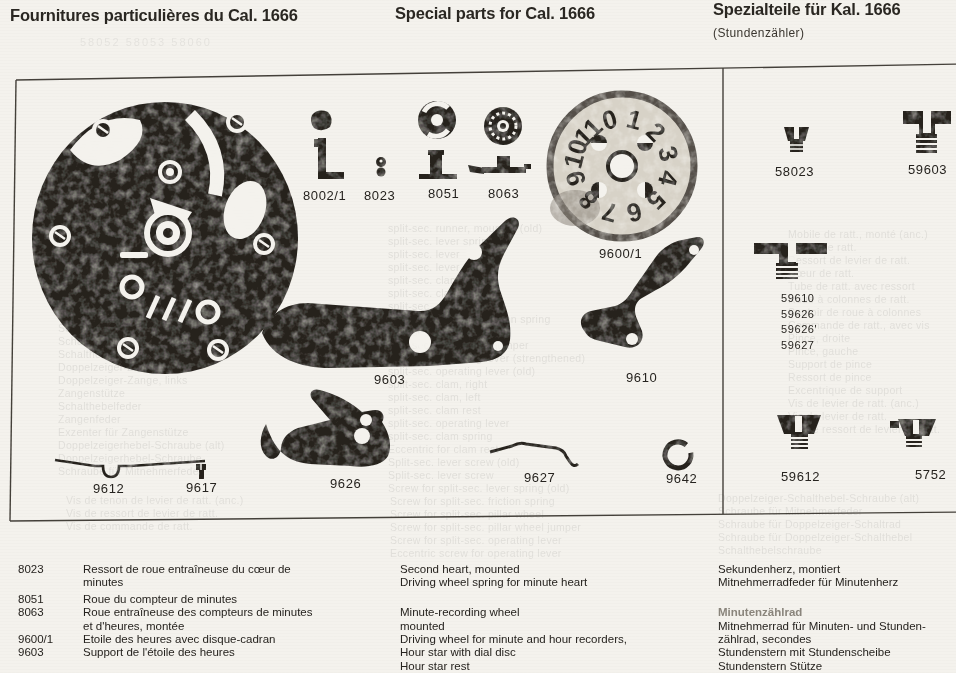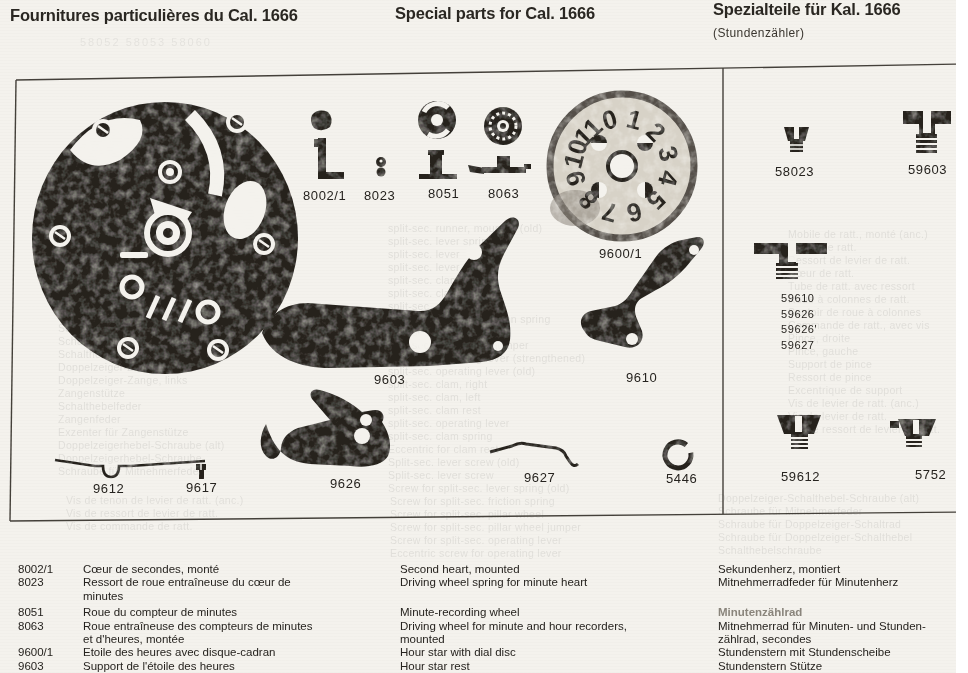--- a/index.html
+++ b/index.html
@@ -321,50 +321,49 @@
   <div class="plabel" style="left:364px;top:188px;">8023</div>
   <div class="plabel" style="left:428px;top:186px;">8051</div>
   <div class="plabel" style="left:488px;top:186px;">8063</div>
   <div class="plabel" style="left:599px;top:246px;">9600/1</div>
   <div class="plabel" style="left:374px;top:372px;">9603</div>
   <div class="plabel" style="left:626px;top:370px;">9610</div>
   <div class="plabel" style="left:93px;top:481px;">9612</div>
   <div class="plabel" style="left:186px;top:480px;">9617</div>
   <div class="plabel" style="left:330px;top:476px;">9626</div>
   <div class="plabel" style="left:524px;top:470px;">9627</div>
-  <div class="plabel" style="left:666px;top:471px;">5446</div>
+  <div class="plabel" style="left:666px;top:471px;">9642</div>
   <div class="plabel" style="left:775px;top:164px;">58023</div>
   <div class="plabel" style="left:908px;top:162px;">59603</div>
   <div class="plabel group" style="left:781px;top:291px;">
     <div>59610</div>
     <div>59626</div>
     <div>59626'</div>
     <div>59627</div>
   </div>
   <div class="plabel" style="left:781px;top:469px;">59612</div>
   <div class="plabel" style="left:915px;top:467px;">5752</div>
 
   <div class="ptable col-fr">
-    <div class="tline"><span class="tnum">8002/1</span><span>Cœur de secondes, monté</span></div>
     <div class="tline"><span class="tnum">8023</span><span>Ressort de roue entraîneuse du cœur de</span></div>
     <div class="tline"><span class="tnum"></span><span>minutes</span></div>
     <div class="tline gap"><span class="tnum">8051</span><span>Roue du compteur de minutes</span></div>
     <div class="tline"><span class="tnum">8063</span><span>Roue entraîneuse des compteurs de minutes</span></div>
     <div class="tline"><span class="tnum"></span><span>et d'heures, montée</span></div>
     <div class="tline"><span class="tnum">9600/1</span><span>Etoile des heures avec disque-cadran</span></div>
     <div class="tline"><span class="tnum">9603</span><span>Support de l'étoile des heures</span></div>
   </div>
 
   <div class="ptable col-en">
     <div class="tline">Second heart, mounted</div>
     <div class="tline">Driving wheel spring for minute heart</div>
     <div class="tline"></div>
     <div class="tline gap">Minute-recording wheel</div>
+    <div class="tline">mounted</div>
     <div class="tline">Driving wheel for minute and hour recorders,</div>
-    <div class="tline">mounted</div>
     <div class="tline">Hour star with dial disc</div>
     <div class="tline">Hour star rest</div>
   </div>
 
   <div class="ptable col-de">
     <div class="tline">Sekundenherz, montiert</div>
     <div class="tline">Mitnehmerradfeder für Minutenherz</div>
     <div class="tline"></div>
     <div class="tline gap faded">Minutenzählrad</div>
     <div class="tline">Mitnehmerrad für Minuten- und Stunden-</div>

